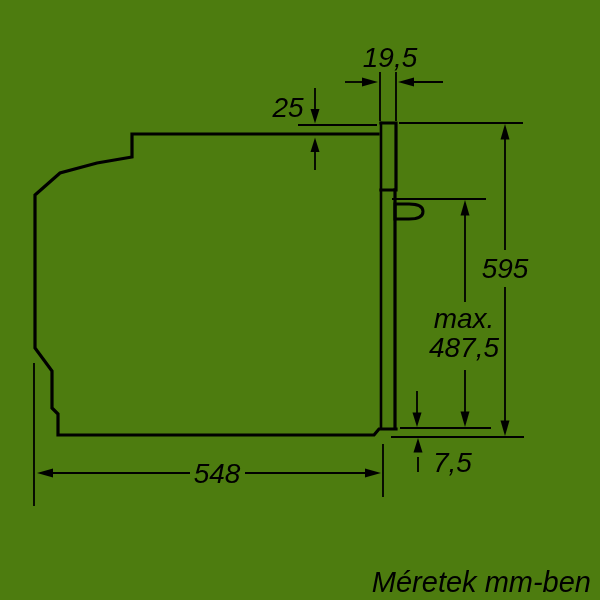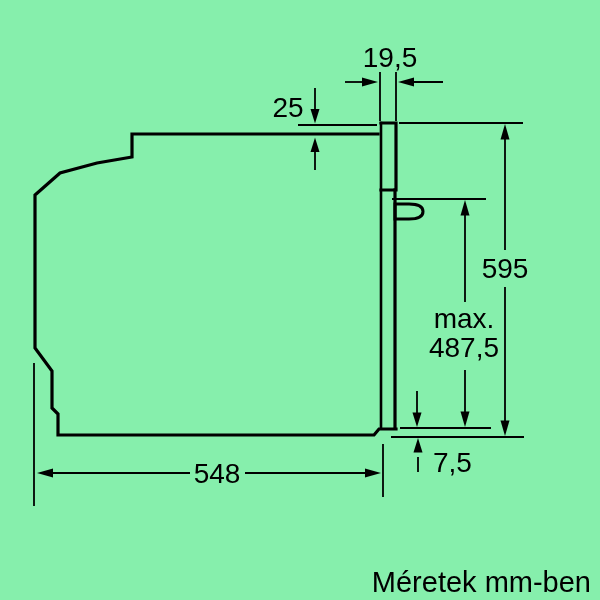--- a/index.html
+++ b/index.html
@@ -4,22 +4,23 @@
 <style>
   html, body {
     margin: 0;
     padding: 0;
     background: #ffffff;
   }
   .stage {
     position: relative;
     width: 600px;
     height: 600px;
-    background: #86efac;
+    background: #4d7c0f;
     overflow: hidden;
+    font-style: italic;
   }
   svg {
     display: block;
   }
   svg text {
     font-family: "Liberation Sans", sans-serif;
     fill: #000000;
     font-size: 28px;
   }
   svg text.caption {

